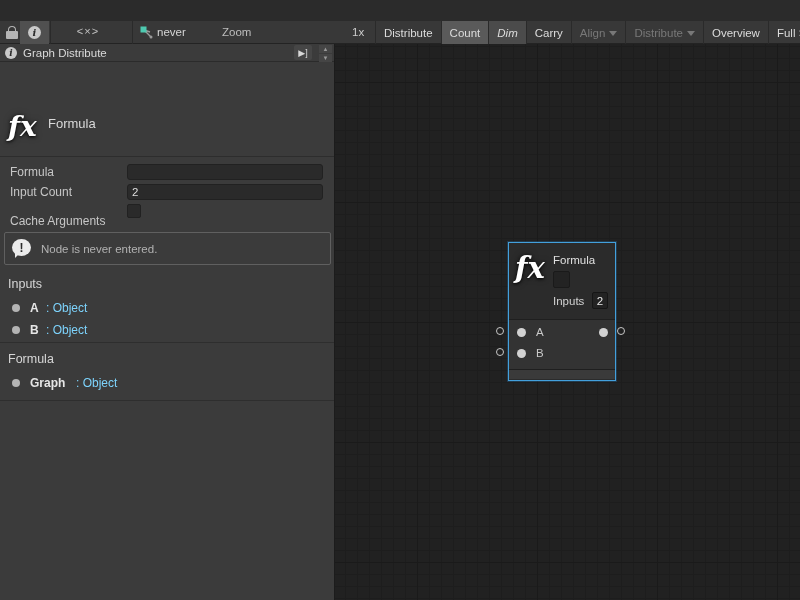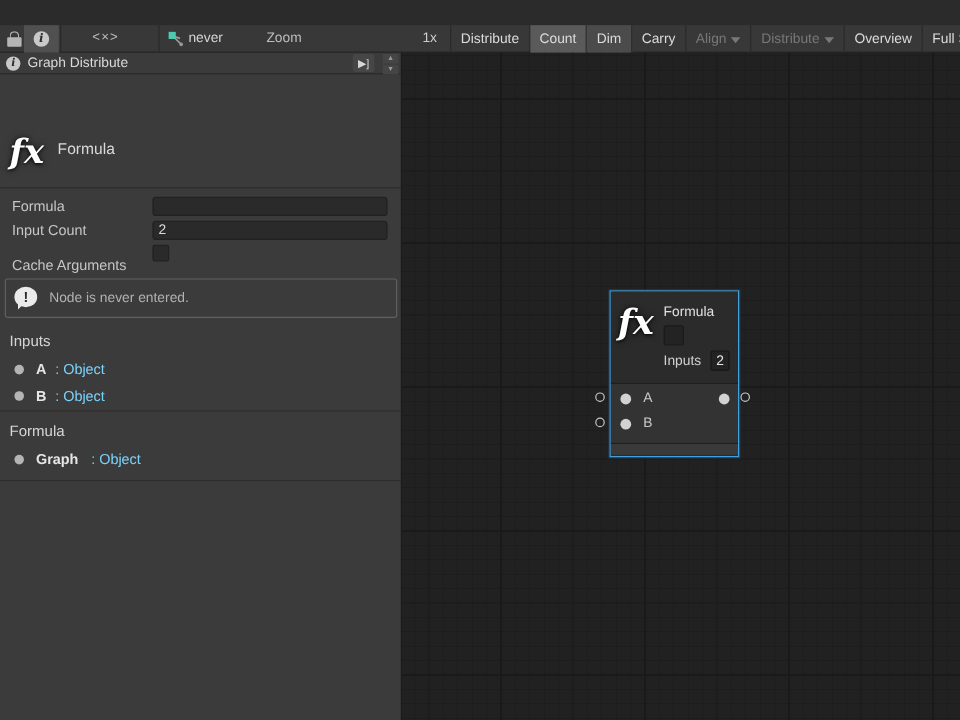--- a/index.html
+++ b/index.html
@@ -27,21 +27,21 @@
   .tb-code { position:absolute; left:68px; top:4px; width:40px; text-align:center; color:#c2c2c2; font-size:11px; letter-spacing:1px; }
   .bc-icon { position:absolute; left:140px; top:5px; width:13px; height:13px; }
   .tb-breadcrumb { position:absolute; left:157px; top:5px; color:#d5d5d5; }
   .tb-zoom-label { position:absolute; left:222px; top:5px; color:#bdbdbd; }
   .zoom-track { position:absolute; left:253px; top:31px; width:88px; height:2px; background:#6f6f6f; border-radius:1px; }
   .zoom-handle { position:absolute; left:336px; top:26px; width:11px; height:11px; border-radius:50%; background:#9a9a9a; }
   .tb-zoom-level { position:absolute; left:352px; top:5px; color:#cccccc; }
   .tb-buttons { position:absolute; left:375px; top:0; height:23px; display:flex; border-left:1px solid #2a2a2a; }
   .tb-btn { height:23px; display:flex; align-items:center; gap:4px; padding:0 8px; border-right:1px solid #2a2a2a; color:#dcdcdc; cursor:default; white-space:nowrap; }
   .tb-btn.active-strong { background:#5a5a5a; }
-  .tb-btn.active { background:#4b4b4b; }
+  .tb-btn.active { background:#4b4b4b;font-style:italic; }
   .tb-btn.disabled { color:#787878; }
   .dd-arrow { width:0; height:0; border-left:4px solid transparent; border-right:4px solid transparent; border-top:5px solid #787878; margin-top:1px; }
   
   .inspector { position:absolute; left:0; top:44px; width:335px; height:556px; background:#3b3b3b; border-right:1px solid #1c1c1c; color:#c8c8c8; }
   .insp-header { position:absolute; left:0; top:0; width:100%; height:18px; border-bottom:1px solid #2b2b2b; display:flex; align-items:center; gap:6px; padding-left:5px; font-size:11.5px; color:#dadada; }
   .insp-info { width:12px; height:12px; border-radius:50%; background:#c9c9c9; color:#2b2b2b; font-size:9px; font-weight:bold; font-style:italic; font-family:"DejaVu Serif", serif; display:flex; align-items:center; justify-content:center; }
   .insp-dock { position:absolute; right:22px; top:1px; width:18px; height:15px; background:#464646; border-radius:2px; color:#d8d8d8; font-size:9px; display:flex; align-items:center; justify-content:center; letter-spacing:0; }
   .insp-scroll { position:absolute; right:2px; top:1px; width:13px; height:17px; display:flex; flex-direction:column; gap:1px; }
   .insp-scroll span { flex:1; background:#454545; color:#999999; font-size:6px; display:flex; align-items:center; justify-content:center; line-height:1; }
   .fx-icon { font-family:"DejaVu Serif", serif; font-style:italic; font-weight:bold; color:#ffffff; text-shadow:0 1px 3px rgba(0,0,0,0.9), 0 0 6px rgba(0,0,0,0.5); }

